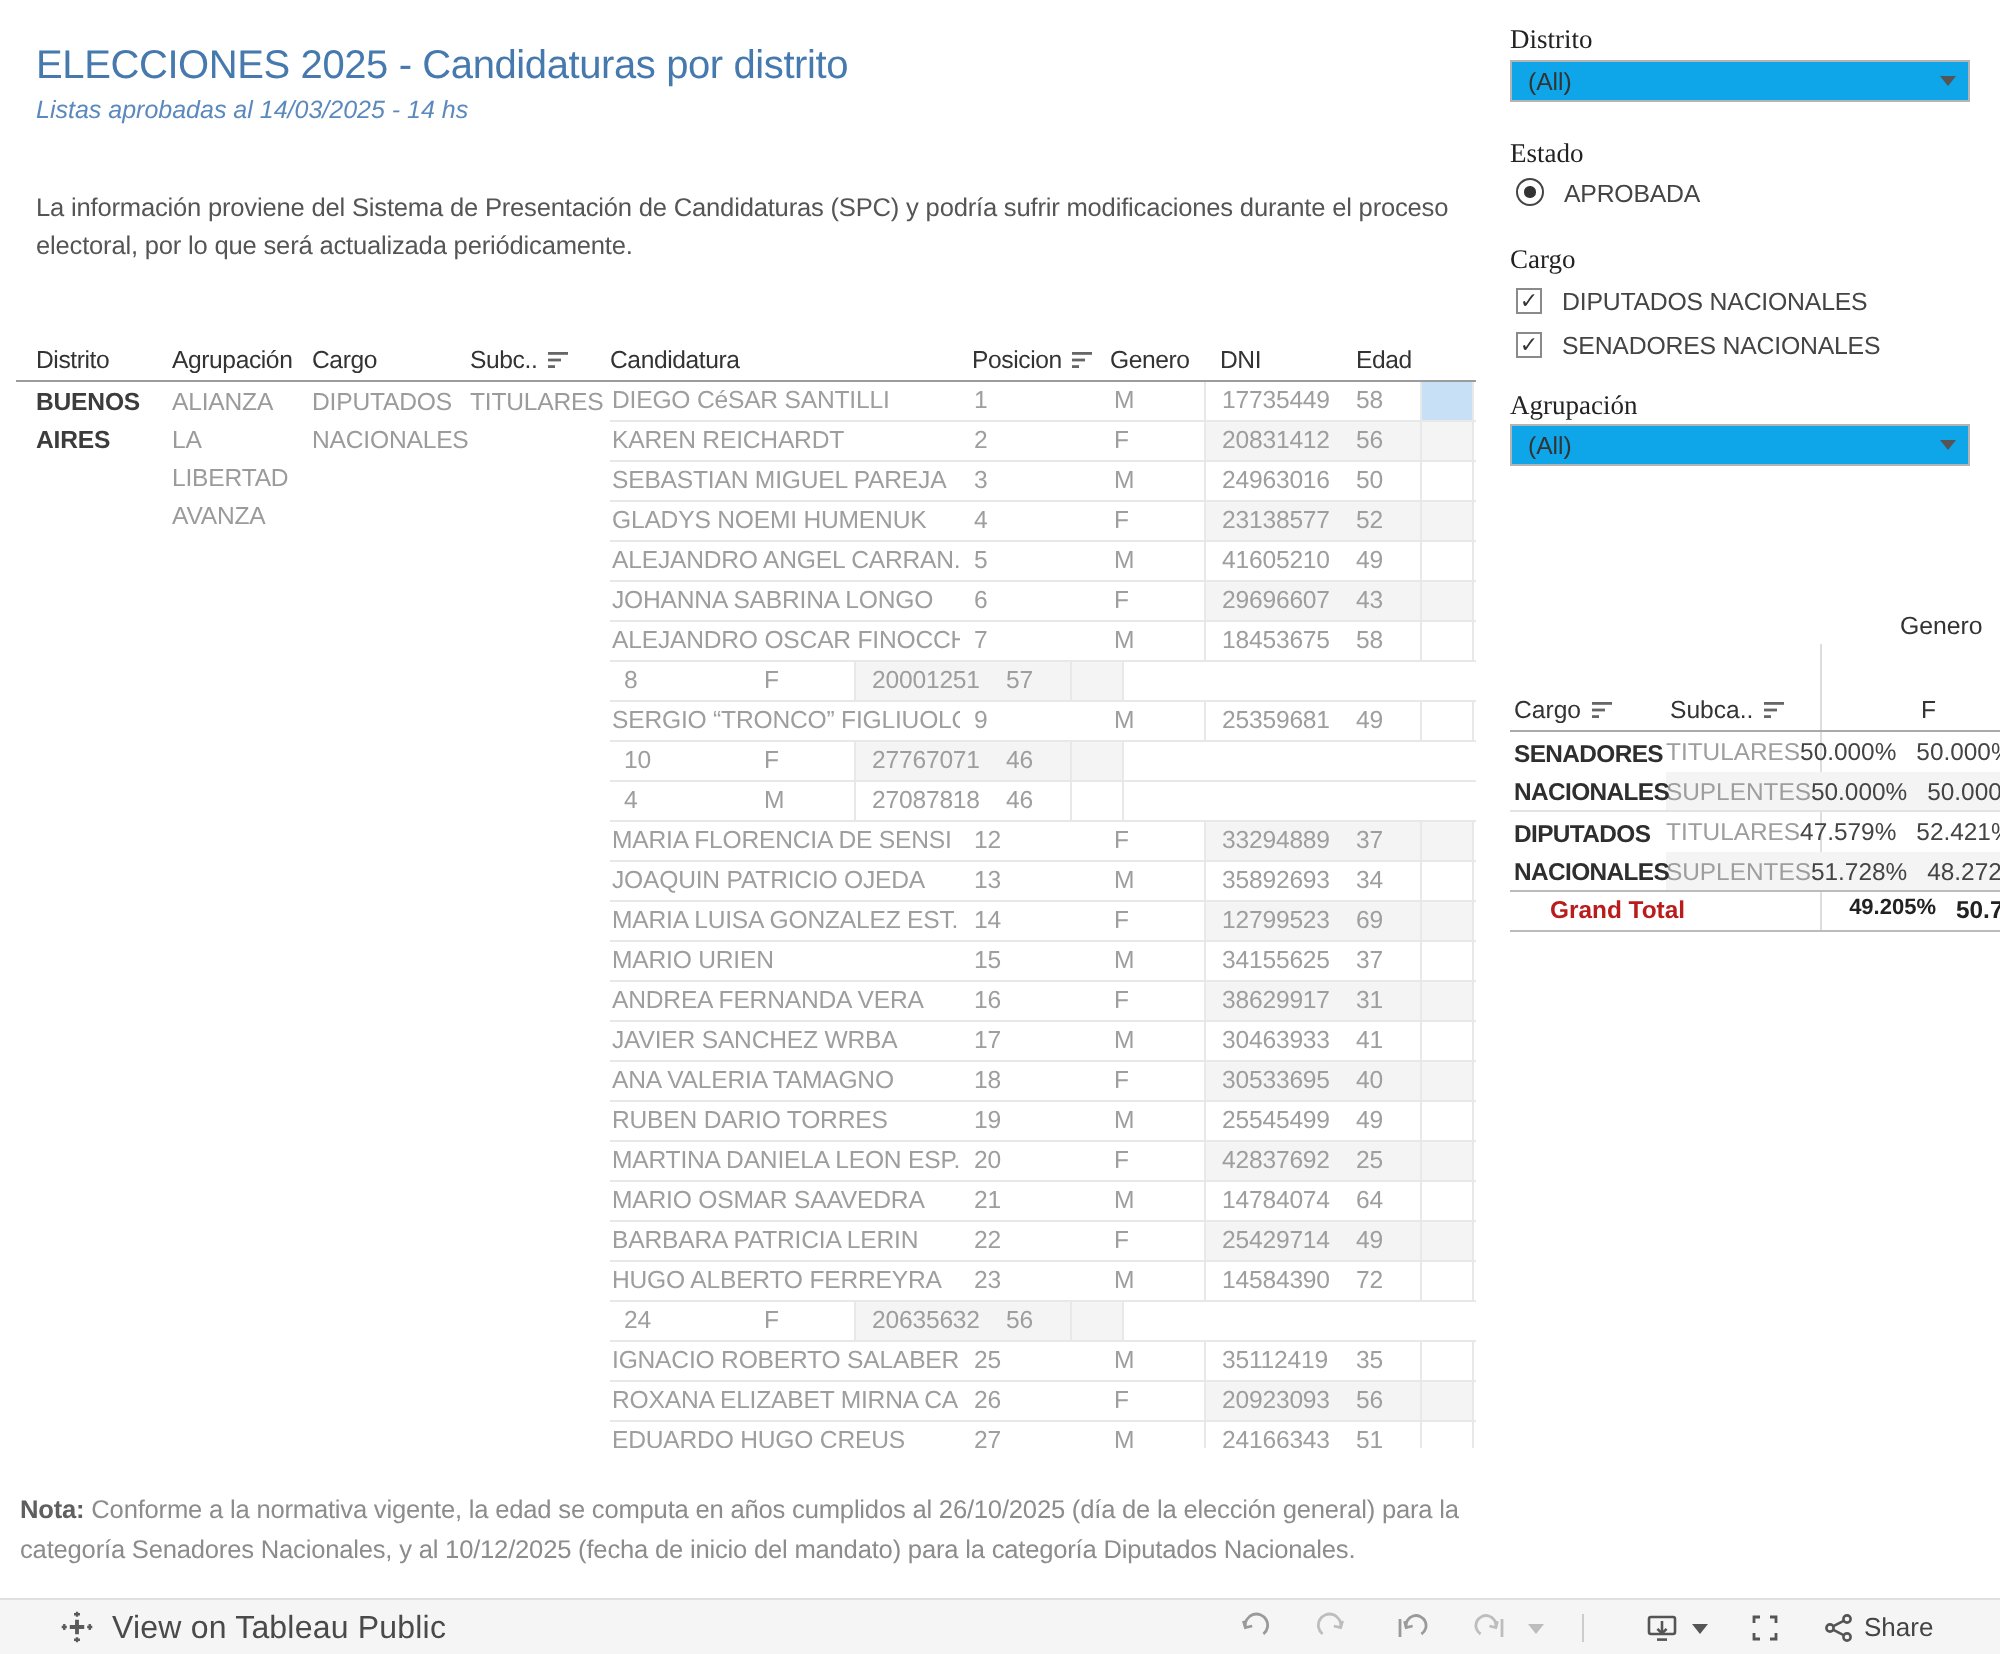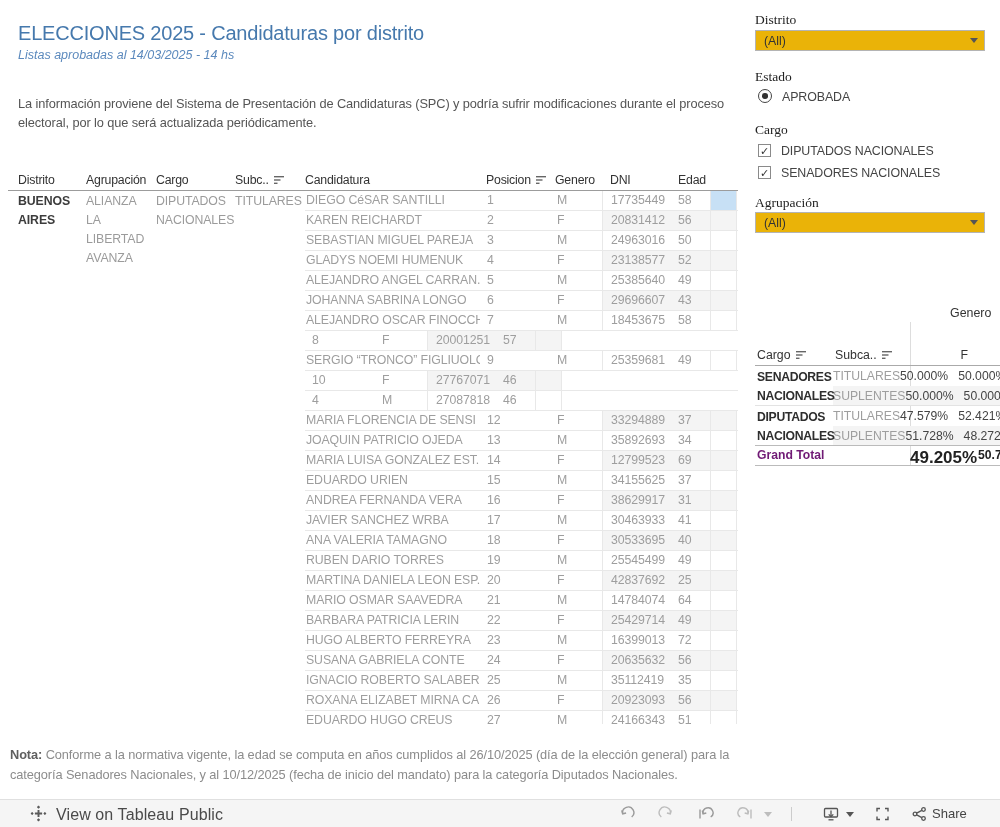--- a/index.html
+++ b/index.html
@@ -31,42 +31,42 @@
   .c.extra{ width:27px; border-left:1px solid #e8e8e8; border-right:1px solid #e8e8e8; }
   .band { background:#f4f4f4; }
   .hl { background:#c7e0f5; }
 
   
   .note { left:10px; top:745px; width:735px; font-size:12.8px; line-height:19.5px; color:#8c8c8c; letter-spacing:-0.1px; }
   .note b { color:#5f5f5f;text-align:right; }
 
   
   .flabel { font-family:"Liberation Serif", serif; font-size:13.5px; color:#222; }
-  .dropdown { width:230px; height:21px; border:1px solid #b4b4b4; background:#eab308; position:absolute; }
+  .dropdown { width:230px; height:21px; border:1px solid #b4b4b4; background:#0ea5e9; position:absolute; }
   .dropdown .val { position:absolute; left:8px; top:3px; font-size:12.3px; color:#333; }
   .dropdown .car { position:absolute; right:6px; top:7px; width:0; height:0;
      border-left:4px solid transparent; border-right:4px solid transparent; border-top:5px solid #555; }
   .radio-outer { position:absolute; width:14px; height:14px; border:1.5px solid #444; border-radius:50%; }
   .radio-dot { position:absolute; left:3.2px; top:3.2px; width:5.6px; height:5.6px; border-radius:50%; background:#333; }
   .cb { position:absolute; width:13px; height:13px; border:1px solid #8a8a8a; background:#fff;
        font-size:11px; line-height:12px; text-align:center; color:#333; }
   .flopt { position:absolute; font-size:12.4px; color:#444; letter-spacing:-0.1px; white-space:nowrap; }
 
   
   .sum-genero { left:950px; top:306px; font-size:12.4px; color:#333; white-space:nowrap; }
   .sum-vline { left:910px; top:322px; width:1px; height:143px; background:#ddd; }
   .sum-th { position:absolute; top:348px; font-size:12.3px; color:#333; white-space:nowrap; }
   .sum-hline { left:755px; width:250px; height:1px; background:#aaa; }
   #sum-rows { left:755px; top:366px; width:250px; }
   .srow { display:flex; height:20px; font-size:12.2px; }
   .s-sub { width:77px; margin-left:78px; color:#9e9e9e; line-height:20px; }
   .s-f { width:58px; text-align:right; color:#444; line-height:20px; }
   .s-m { width:70px; padding-left:10px; color:#444; line-height:20px; }
   .s-cargo { position:absolute; width:78px; font-size:12.2px; font-weight:700; color:#2e2e2e; line-height:19px; letter-spacing:-0.3px; }
-  .gt-label { font-weight:700; color:#701a75; }
+  .gt-label { font-weight:700; color:#b91c1c;margin-left:18px; }
   .gt-val { font-weight:700; color:#222; }
 
   
   .footer { left:0; top:799px; width:1000px; height:28px; background:#f5f5f5; border-top:1px solid #e0e0e0; }
   .f-view { position:absolute; left:56px; top:6px; font-size:16px; color:#4a4a4a; letter-spacing:0.1px; }
   .f-ic { position:absolute; top:6px; }
   .f-sep { position:absolute; left:791px; top:7px; width:1px; height:14px; background:#ccc; }
   .f-car { position:absolute; width:0; height:0; border-left:4px solid transparent; border-right:4px solid transparent; }
   .f-share { position:absolute; left:932px; top:6px; font-size:13px; color:#444; }
   svg { display:block; }
@@ -143,21 +143,21 @@
     <div class="c gen">F</div>
     <div class="c dni band">23138577</div>
     <div class="c edad band">52</div>
     <div class="c extra band"></div>
   </div>
 
   <div class="trow">
     <div class="c name">ALEJANDRO ANGEL CARRAN..</div>
     <div class="c pos">5</div>
     <div class="c gen">M</div>
-    <div class="c dni">25385640</div>
+    <div class="c dni">41605210</div>
     <div class="c edad">49</div>
     <div class="c extra"></div>
   </div>
 
   <div class="trow">
     <div class="c name">JOHANNA SABRINA LONGO</div>
     <div class="c pos">6</div>
     <div class="c gen">F</div>
     <div class="c dni band">29696607</div>
     <div class="c edad band">43</div>
@@ -227,21 +227,21 @@
   <div class="trow">
     <div class="c name">MARIA LUISA GONZALEZ EST..</div>
     <div class="c pos">14</div>
     <div class="c gen">F</div>
     <div class="c dni band">12799523</div>
     <div class="c edad band">69</div>
     <div class="c extra band"></div>
   </div>
 
   <div class="trow">
-    <div class="c name">EDUARDO URIEN</div>
+    <div class="c name">MARIO URIEN</div>
     <div class="c pos">15</div>
     <div class="c gen">M</div>
     <div class="c dni">34155625</div>
     <div class="c edad">37</div>
     <div class="c extra"></div>
   </div>
 
   <div class="trow">
     <div class="c name">ANDREA FERNANDA VERA</div>
     <div class="c pos">16</div>
@@ -302,27 +302,26 @@
     <div class="c gen">F</div>
     <div class="c dni band">25429714</div>
     <div class="c edad band">49</div>
     <div class="c extra band"></div>
   </div>
 
   <div class="trow">
     <div class="c name">HUGO ALBERTO FERREYRA</div>
     <div class="c pos">23</div>
     <div class="c gen">M</div>
-    <div class="c dni">16399013</div>
+    <div class="c dni">14584390</div>
     <div class="c edad">72</div>
     <div class="c extra"></div>
   </div>
 
   <div class="trow">
-    <div class="c name">SUSANA GABRIELA CONTE</div>
     <div class="c pos">24</div>
     <div class="c gen">F</div>
     <div class="c dni band">20635632</div>
     <div class="c edad band">56</div>
     <div class="c extra band"></div>
   </div>
 
   <div class="trow">
     <div class="c name">IGNACIO ROBERTO SALABER..</div>
     <div class="c pos">25</div>
@@ -418,21 +417,21 @@
     <div class="s-sub band">SUPLENTES</div>
     <div class="s-f band">51.728%</div>
     <div class="s-m band">48.272%</div>
   </div>
 </div>
   <div class="abs s-cargo" style="left:757px; top:368px;">SENADORES NACIONALES</div>
   <div class="abs s-cargo" style="left:757px; top:408px;">DIPUTADOS NACIONALES</div>
   <div class="abs sum-hline" style="top:405px; background:#e3e3e3;"></div>
   <div class="abs sum-hline" style="top:445px; background:#bbb;"></div>
   <div class="abs" style="left:757px; top:448px; font-size:12.2px;"><span class="gt-label">Grand Total</span></div>
-  <div class="abs gt-val" style="left:910px; top:448px; width:58px; text-align:right; font-size:17px;">49.205%</div>
+  <div class="abs gt-val" style="left:910px; top:448px; width:58px; text-align:right; font-size:11px;">49.205%</div>
   <div class="abs gt-val" style="left:978px; top:448px; font-size:12.2px; white-space:nowrap;">50.795%</div>
   <div class="abs sum-hline" style="top:465px; background:#bbb;"></div>
 
   <div class="abs footer">
     <span class="f-ic" style="left:30px; top:5px;">
       <svg width="17" height="17" viewBox="0 0 16 16" stroke="#5a5a5a" fill="none">
         <g stroke-width="1.8">
             <path d="M8 4.6 V11.4 M4.6 8 H11.4"></path>
           </g>
         <g stroke-width="1.1">

